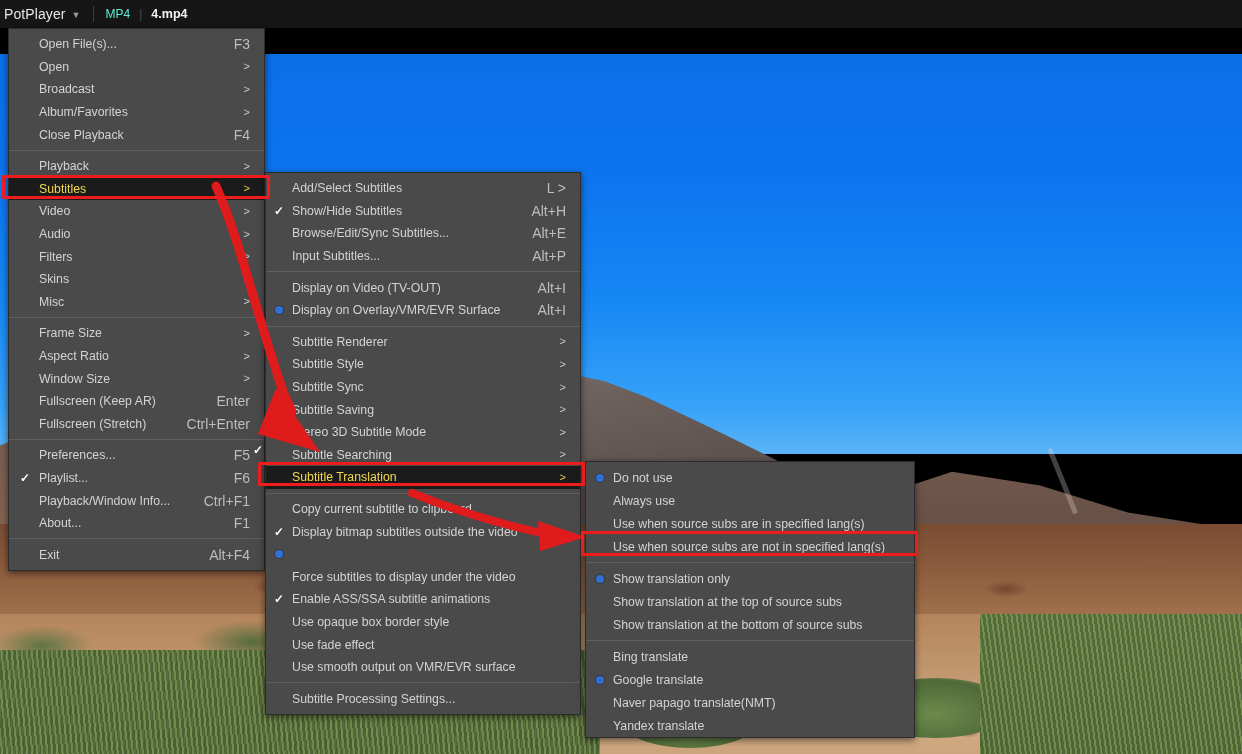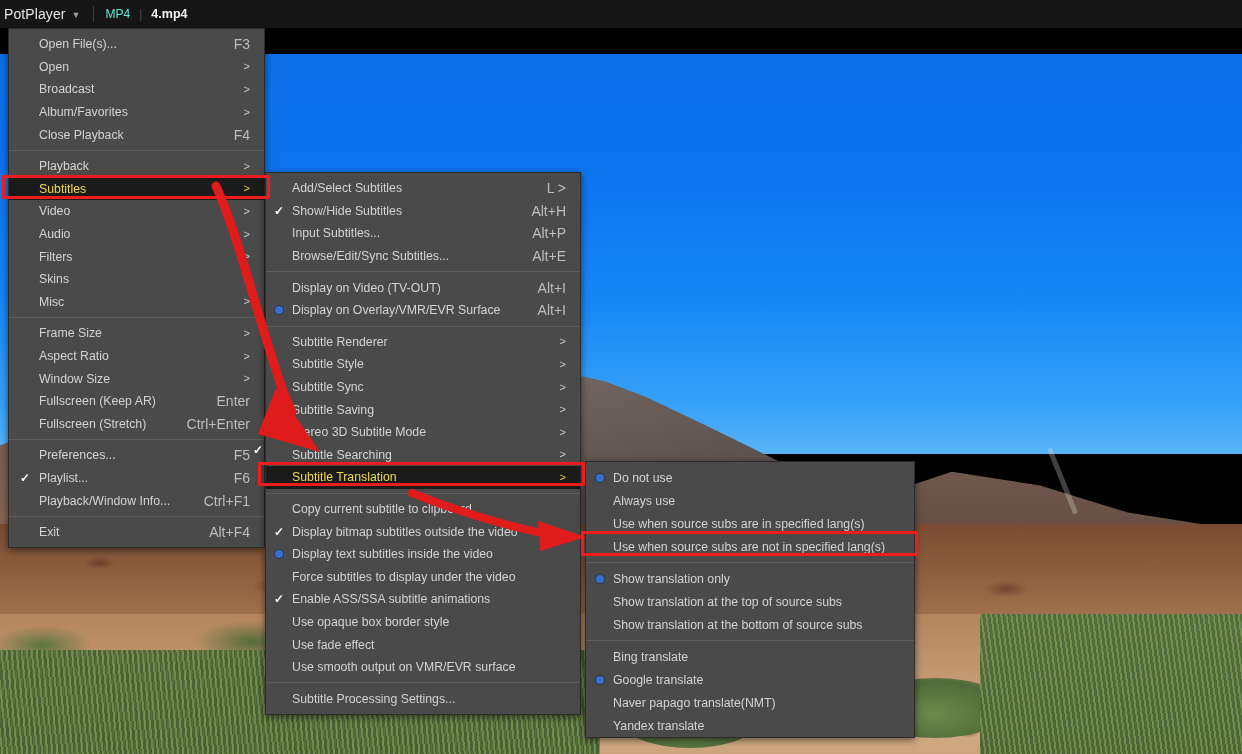--- a/index.html
+++ b/index.html
@@ -327,43 +327,47 @@
       </div>
       <div class="mi">
         <span class="mark check">✓</span>
         <span class="lbl">Playlist...</span>
         <span class="accel">F6</span>
       </div>
       <div class="mi">
         <span class="lbl">Playback/Window Info...</span>
         <span class="accel">Ctrl+F1</span>
       </div>
+      <div class="mi">
+        <span class="lbl">About...</span>
+        <span class="accel">F1</span>
+      </div>
       <div class="msep"></div>
       <div class="mi">
         <span class="lbl">Exit</span>
         <span class="accel">Alt+F4</span>
       </div>
     </div>
   <div class="menu" id="menu-subs">
       <div class="mi">
         <span class="lbl">Add/Select Subtitles</span>
         <span class="accel">L &gt;</span>
       </div>
       <div class="mi">
         <span class="mark check">✓</span>
         <span class="lbl">Show/Hide Subtitles</span>
         <span class="accel">Alt+H</span>
       </div>
       <div class="mi">
+        <span class="lbl">Browse/Edit/Sync Subtitles...</span>
+        <span class="accel">Alt+E</span>
+      </div>
+      <div class="mi">
         <span class="lbl">Input Subtitles...</span>
         <span class="accel">Alt+P</span>
-      </div>
-      <div class="mi">
-        <span class="lbl">Browse/Edit/Sync Subtitles...</span>
-        <span class="accel">Alt+E</span>
       </div>
       <div class="msep"></div>
       <div class="mi">
         <span class="lbl">Display on Video (TV-OUT)</span>
         <span class="accel">Alt+I</span>
       </div>
       <div class="mi">
         <span class="mark radio"></span>
         <span class="lbl">Display on Overlay/VMR/EVR Surface</span>
         <span class="accel">Alt+I</span>
@@ -400,21 +404,20 @@
       <div class="msep"></div>
       <div class="mi">
         <span class="lbl">Copy current subtitle to clipboard</span>
       </div>
       <div class="mi">
         <span class="mark check">✓</span>
         <span class="lbl">Display bitmap subtitles outside the video</span>
       </div>
       <div class="mi">
         <span class="mark radio"></span>
-        <span class="lbl">Display text subtitles inside the video</span>
       </div>
       <div class="mi">
         <span class="lbl">Force subtitles to display under the video</span>
       </div>
       <div class="mi">
         <span class="mark check">✓</span>
         <span class="lbl">Enable ASS/SSA subtitle animations</span>
       </div>
       <div class="mi">
         <span class="lbl">Use opaque box border style</span>

